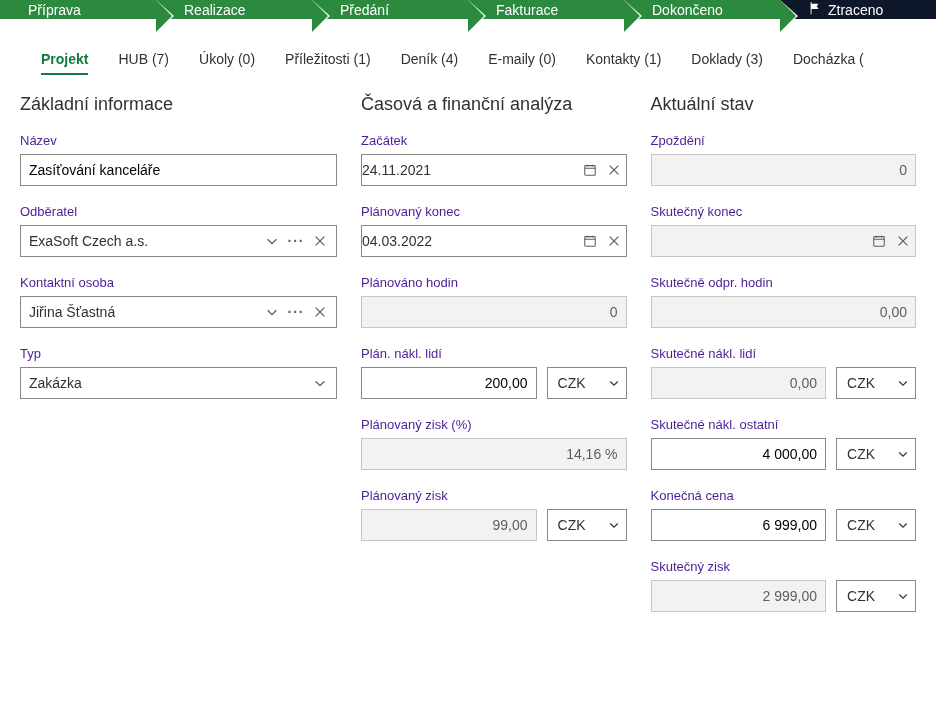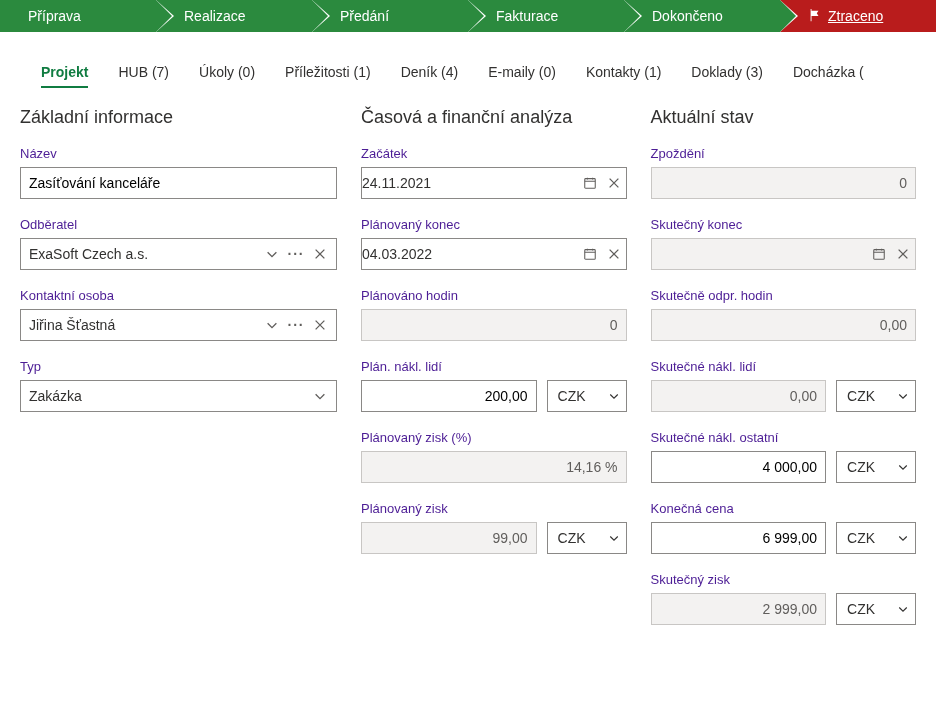--- a/index.html
+++ b/index.html
@@ -11,21 +11,21 @@
       font-family: "Segoe UI", -apple-system, sans-serif;
       font-size: 14px;
       color: #323130;
       background: #fff;
       width: 936px;
     }
     
     .stages {
       display: flex;
       width: 100%;
-      height: 32px;
+      height: 19px;
       margin-bottom: 24px;
     }
     .stage {
       flex: 1;
       position: relative;
       display: flex;
       align-items: center;
       padding-left: 28px;
       color: #fff;
       font-size: 14px;
@@ -50,22 +50,21 @@
       right: -18px;
       top: 0;
       width: 0;
       height: 0;
       border-top: 16px solid transparent;
       border-bottom: 16px solid transparent;
       border-left: 18px solid #fff;
       z-index: 1;
     }
     .stage.blue {
-      background: #b91c1c;
-      text-decoration: underline;
+      background: #0f172a;
     }
     .stage.blue::after {
       border-left-color: #0078d4;
     }
     .stage.last::after, .stage.last::before {
       display: none;
     }
     .stage .flag {
       margin-right: 6px;
       color: #fff;

